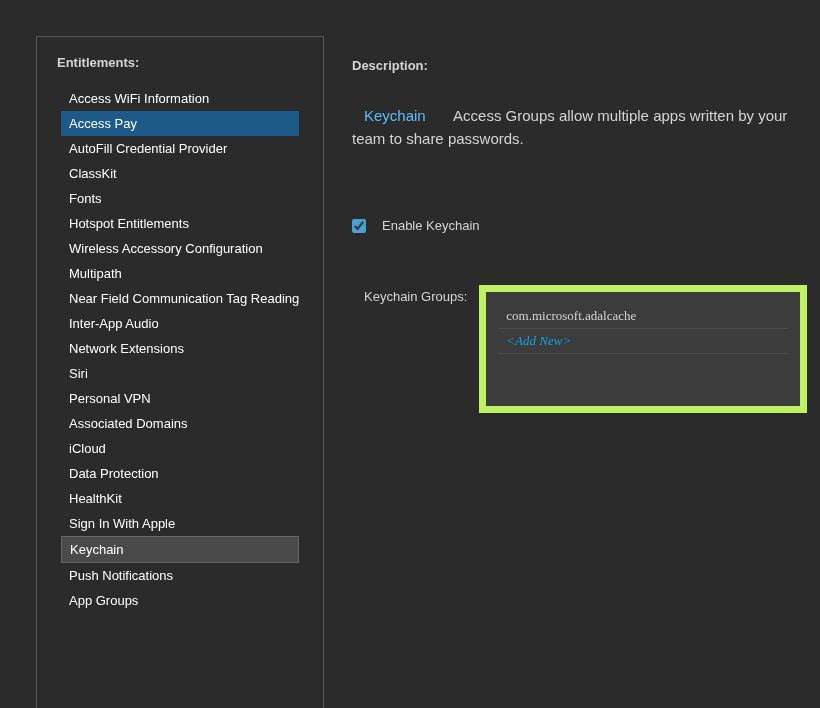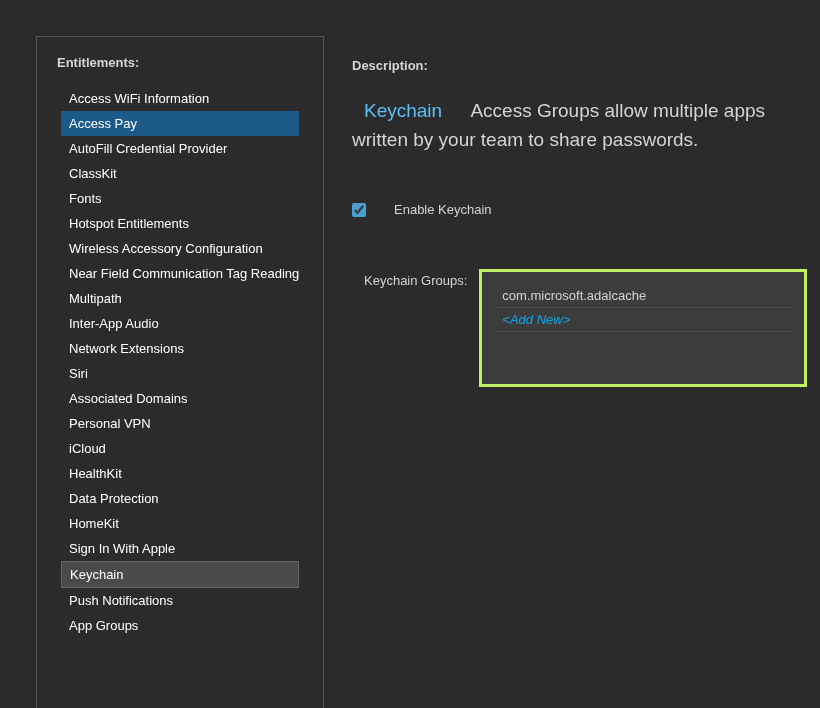--- a/index.html
+++ b/index.html
@@ -65,34 +65,35 @@
     
     .right-panel {
       flex: 1;
       padding: 10px 16px;
       background-color: #2b2b2b;
     }
 
     .desc-header {
       font-weight: bold;
       color: #d4d4d4;
+      margin-bottom: 8px;
     }
 
     .desc-text {
       color: #d4d4d4;
       line-height: 1.5;
-      margin-bottom: 12px;
-      font-size: 19px;
+      margin-bottom: 32px;
+      font-size: 15px;
     }
 
     .enable-row {
       display: flex;
       align-items: center;
       margin-bottom: 16px;
-      gap: 16px;
+      gap: 4px;
     }
 
     .enable-row input[type="checkbox"] {
       width: 14px;
       height: 14px;
       accent-color: #4a9fd5;
       cursor: pointer;
     }
 
     .enable-label {
@@ -107,23 +108,24 @@
     }
 
     .keychain-groups-label {
       color: #d4d4d4;
       font-size: 13px;
       padding-top: 4px;
       white-space: nowrap;
     }
 
     .keychain-groups-table {
-      border: 3px solid #bef264;
+      border: 7px solid #bef264;
       width: 328px;
       background-color: #3c3c3c;
+      font-family: Liberation Serif, serif;
     }
 
     .kg-row {
       padding: 4px 8px;
       color: #d4d4d4;
       font-size: 13px;
       border-bottom: 1px solid #4a4a4a;
       min-height: 24px;
     }
 
@@ -149,31 +151,30 @@
     <div class="panel-header">Entitlements:</div>
     <div class="entitlements-list">
 
     <div class="list-item">Access WiFi Information</div>
         <div class="list-item highlighted">Access Pay</div>
         <div class="list-item">AutoFill Credential Provider</div>
         <div class="list-item">ClassKit</div>
         <div class="list-item">Fonts</div>
         <div class="list-item">Hotspot Entitlements</div>
         <div class="list-item">Wireless Accessory Configuration</div>
+        <div class="list-item">Multipath</div>
         <div class="list-item">Near Field Communication Tag Reading</div>
-        <div class="list-item">Multipath</div>
         <div class="list-item">Inter-App Audio</div>
         <div class="list-item">Network Extensions</div>
         <div class="list-item">Siri</div>
+        <div class="list-item">Personal VPN</div>
         <div class="list-item">Associated Domains</div>
-        <div class="list-item">Personal VPN</div>
         <div class="list-item">iCloud</div>
+        <div class="list-item">Data Protection</div>
         <div class="list-item">HealthKit</div>
-        <div class="list-item">Data Protection</div>
-        <div class="list-item">HomeKit</div>
         <div class="list-item">Sign In With Apple</div>
         <div class="list-item selected">Keychain</div>
         <div class="list-item">Push Notifications</div>
         <div class="list-item">App Groups</div>
       </div>
   </div>
 
   <div class="right-panel">
     <div class="desc-header">Description:</div>
     <div class="desc-text">

